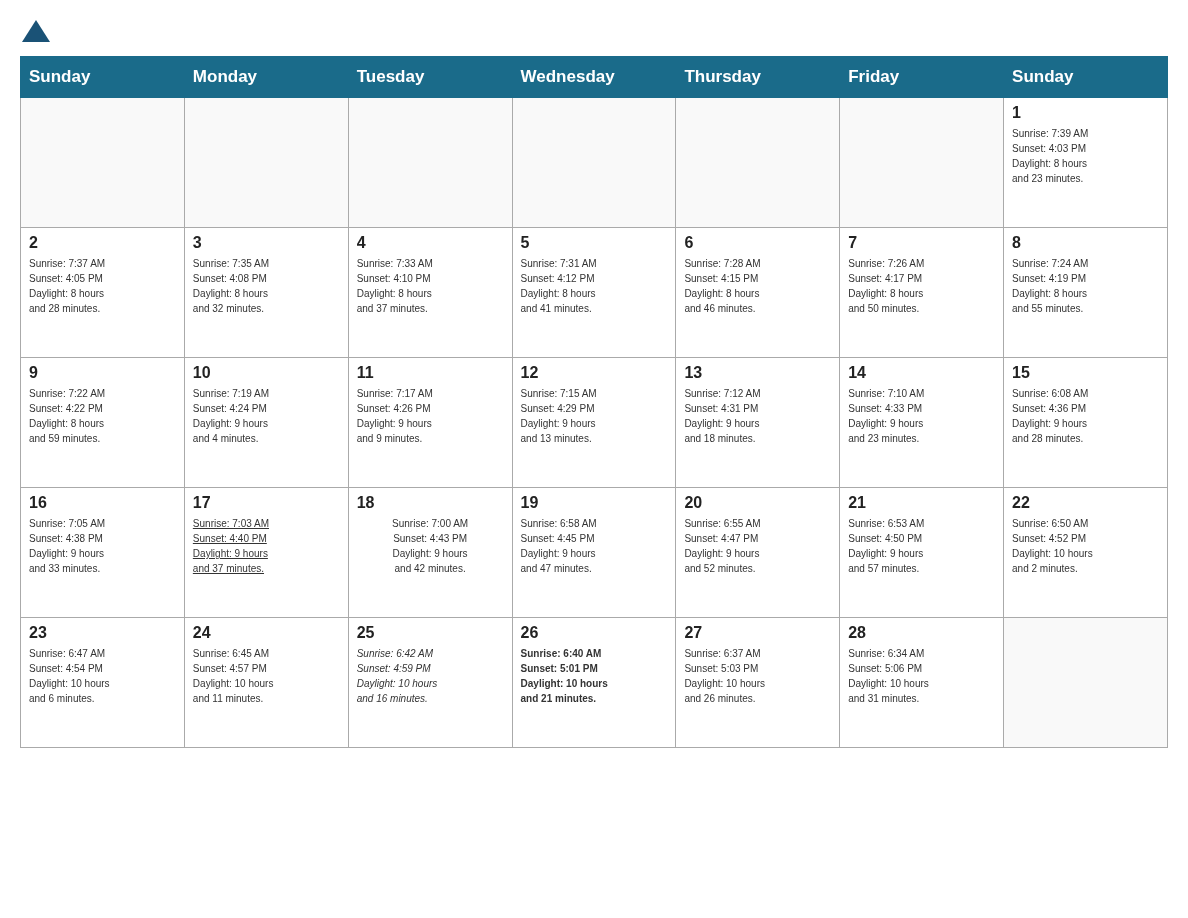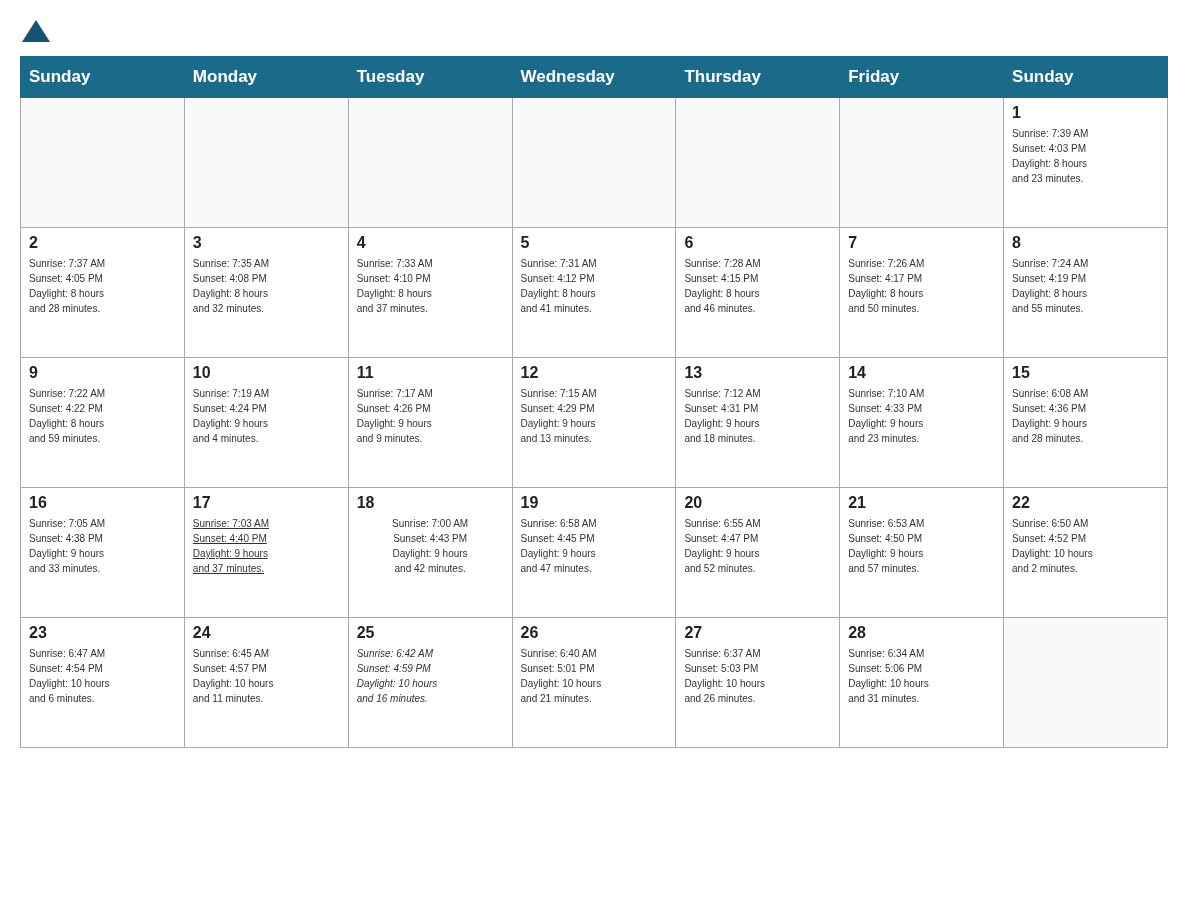--- a/index.html
+++ b/index.html
@@ -311,21 +311,21 @@
         </td>
         <td>
           <span class="day-number">25</span>
           <div class="day-info" style="white-space: pre-line; font-style: italic;">Sunrise: 6:42 AM
 Sunset: 4:59 PM
 Daylight: 10 hours
 and 16 minutes.</div>
         </td>
         <td>
           <span class="day-number">26</span>
-          <div class="day-info" style="white-space: pre-line;">Sunrise: 6:40 AM
+          <div class="day-info" style="white-space: pre-line; font-weight: bold;">Sunrise: 6:40 AM
 Sunset: 5:01 PM
 Daylight: 10 hours
 and 21 minutes.</div>
         </td>
         <td>
           <span class="day-number">27</span>
           <div class="day-info" style="white-space: pre-line;">Sunrise: 6:37 AM
 Sunset: 5:03 PM
 Daylight: 10 hours
 and 26 minutes.</div>

